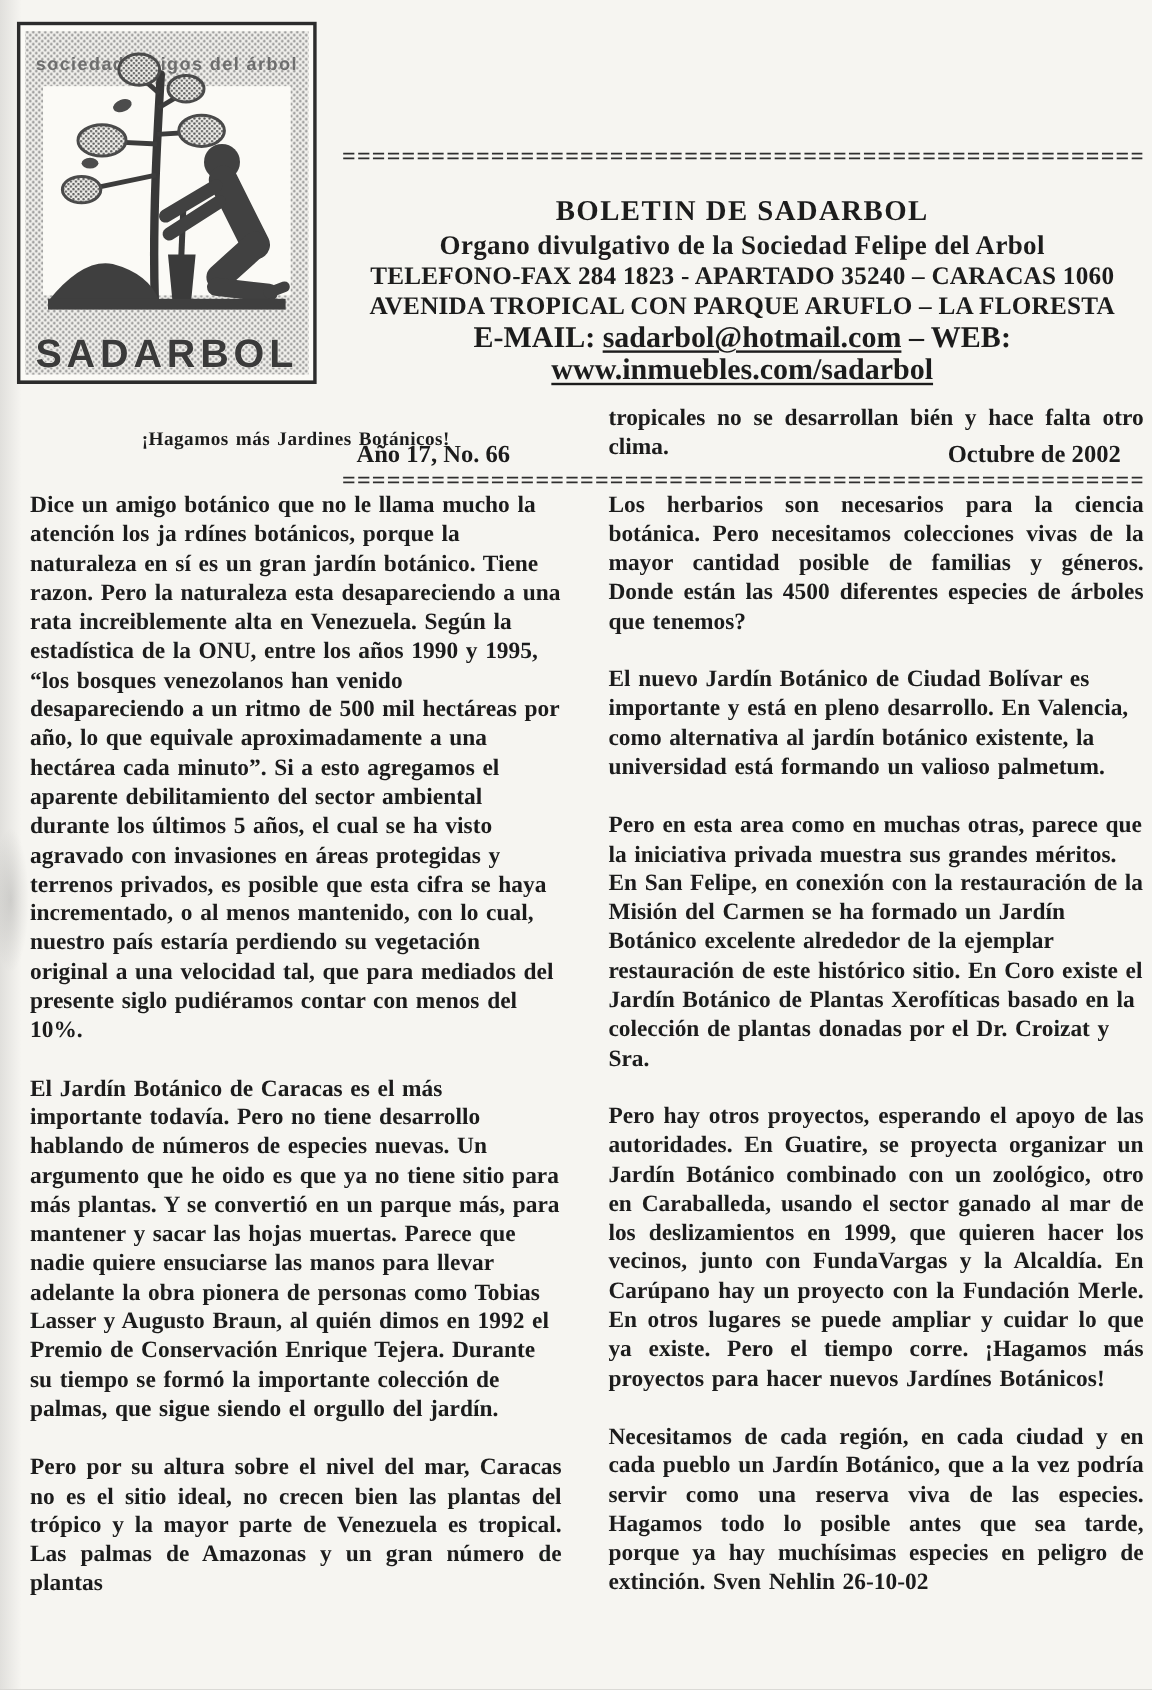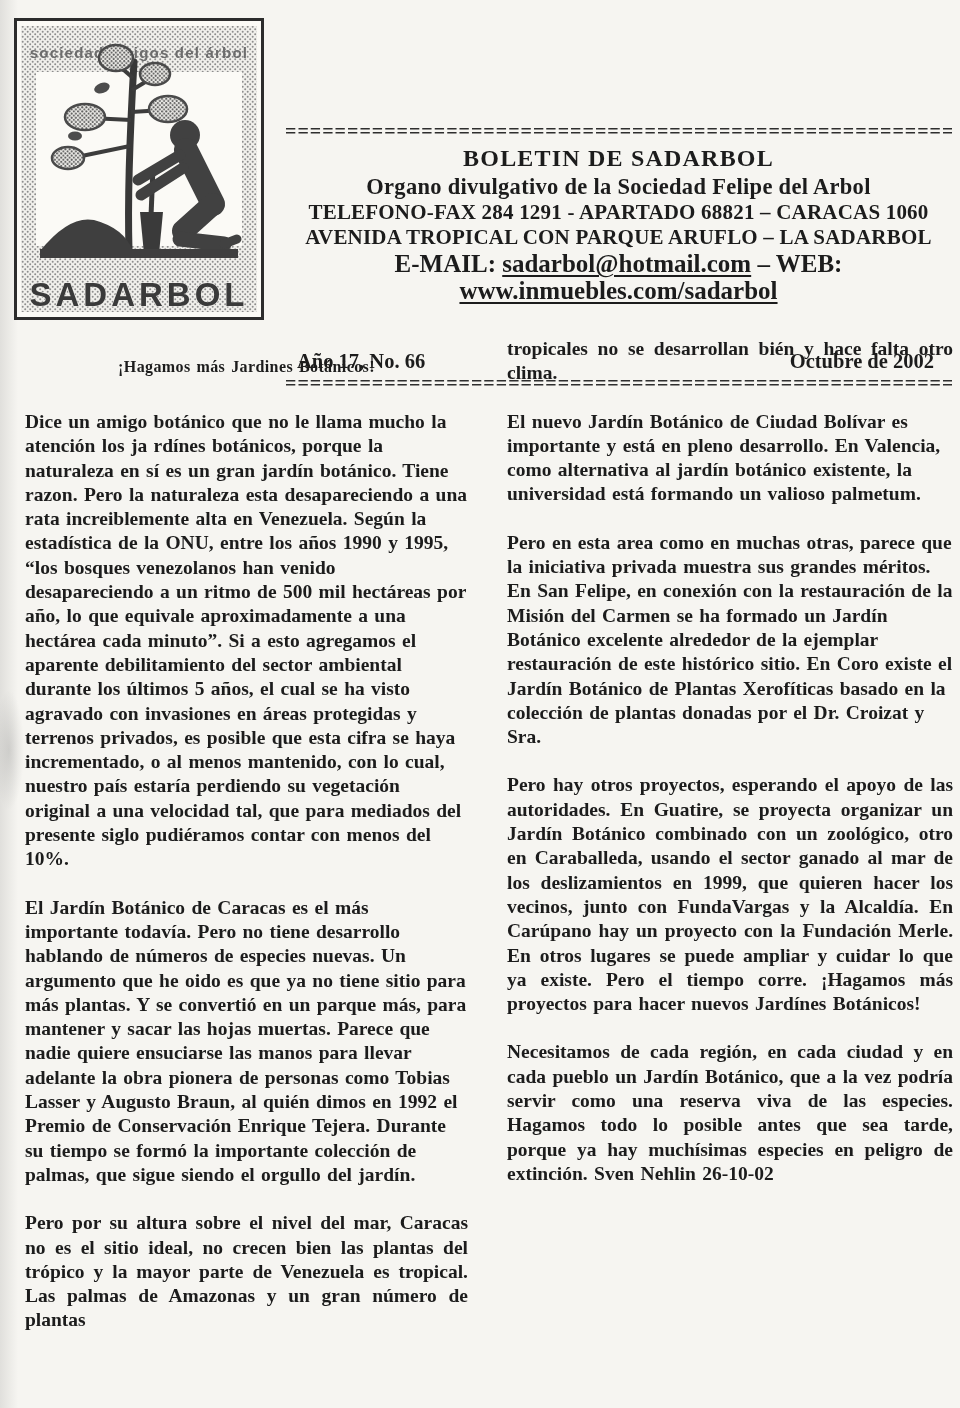--- a/index.html
+++ b/index.html
@@ -31,21 +31,21 @@
   
   .header{
     position:absolute;left:285px;top:125px;width:667px;
     text-align:center;font-weight:bold;
   }
   .rule{
     font-size:20px;line-height:13px;height:15px;
     overflow:hidden;white-space:nowrap;
     letter-spacing:1px;color:#2e2e2e;text-align:left;
   }
-  .h-title{font-size:24px;line-height:29px;margin-top:4px;letter-spacing:1.2px;}
+  .h-title{font-size:24px;line-height:29px;margin-top:22px;letter-spacing:1.2px;}
   .h-sub{font-size:22.5px;line-height:27px;letter-spacing:0.3px;}
   .h-addr{font-size:21px;line-height:25px;letter-spacing:0.2px;}
   .h-email{font-size:25px;line-height:27px;}
   .h-email .link{
     text-decoration:underline;
     text-decoration-thickness:2px;
     text-underline-offset:3px;
   }
   .h-issue{
     font-size:20.5px;line-height:26px;
@@ -139,22 +139,22 @@
       <rect x="26" y="231" width="198" height="9" fill="#3f3f3f"></rect>
 
       <text x="125" y="288" text-anchor="middle" font-family="Liberation Sans, sans-serif" font-size="33" font-weight="bold" letter-spacing="4" fill="#3a3a3a" stroke="#efeeea" stroke-width="1" paint-order="stroke">SADARBOL</text>
     </svg>
   </div>
 
   <div class="header">
     <div class="rule">================================================================================</div>
     <div class="h-title">BOLETIN DE SADARBOL</div>
     <div class="h-sub">Organo divulgativo de la Sociedad Felipe del Arbol</div>
-    <div class="h-addr">TELEFONO-FAX 284 1291 - APARTADO 68821 – CARACAS 1060</div>
-    <div class="h-addr">AVENIDA TROPICAL CON PARQUE ARUFLO – LA SADARBOL</div>
+    <div class="h-addr">TELEFONO-FAX 284 1823 - APARTADO 35240 – CARACAS 1060</div>
+    <div class="h-addr">AVENIDA TROPICAL CON PARQUE ARUFLO – LA FLORESTA</div>
     <div class="h-email">
       <span>E-MAIL:</span>
       <span class="link">sadarbol@hotmail.com</span>
       <span>– WEB:</span>
       <span class="link">www.inmuebles.com/sadarbol</span>
     </div>
     <div class="h-issue">
       <span>Año 17, No. 66</span>
       <span>Octubre de 2002</span>
     </div>
@@ -163,19 +163,20 @@
 
   <div class="col col-left">
     <h1 class="article-title">¡Hagamos más Jardines Botánicos!</h1>
     <p>Dice un amigo botánico que no le llama mucho la atención los ja rdínes botánicos, porque la naturaleza en sí es un gran jardín botánico. Tiene razon. Pero la naturaleza esta desapareciendo a una rata increiblemente alta en Venezuela. Según la estadística de la ONU, entre los años 1990 y 1995, “los bosques venezolanos han venido desapareciendo a un ritmo de 500 mil hectáreas por año, lo que equivale aproximadamente a una hectárea cada minuto”.  Si a esto agregamos el aparente debilitamiento del sector ambiental durante los últimos 5 años, el cual se ha visto agravado con invasiones en áreas protegidas y terrenos privados, es posible que esta cifra se haya incrementado, o al menos mantenido, con lo cual, nuestro país estaría perdiendo su vegetación original a una velocidad tal, que para mediados del presente siglo pudiéramos contar con menos del 10%.</p>
     <p>El Jardín Botánico de Caracas es el más importante todavía. Pero no tiene desarrollo hablando de números de especies nuevas. Un argumento que he oido es que ya no tiene sitio para más plantas. Y se convertió en un parque más, para mantener y sacar las hojas muertas. Parece que nadie quiere ensuciarse las manos para llevar adelante la obra pionera de personas como Tobias Lasser y Augusto Braun, al quién dimos en 1992 el Premio de Conservación Enrique Tejera. Durante su tiempo se formó la importante colección de palmas, que sigue siendo el orgullo del jardín.</p>
     <p class="just">Pero por su altura sobre el nivel del mar, Caracas no es el sitio ideal, no crecen bien las plantas del trópico y la mayor parte de Venezuela es tropical. Las palmas de Amazonas y un gran número de plantas</p>
   </div>
 
   <div class="col col-right">
     <p class="just">tropicales no se desarrollan bién y hace falta otro clima.</p>
+    <p class="just">Los herbarios son necesarios para la ciencia botánica. Pero necesitamos colecciones vivas de la mayor cantidad posible de familias y géneros. Donde están las 4500 diferentes especies de árboles que tenemos?</p>
     <p>El nuevo Jardín Botánico de Ciudad Bolívar es importante y está en pleno desarrollo. En Valencia, como alternativa al jardín botánico existente, la universidad está formando un valioso palmetum.</p>
     <p>Pero en esta area como en muchas otras, parece que la iniciativa privada muestra sus grandes méritos.  En San Felipe, en conexión con la restauración de la Misión del Carmen se ha formado un Jardín Botánico excelente alrededor de la ejemplar restauración de este histórico sitio. En Coro existe el Jardín Botánico de Plantas Xerofíticas  basado en la colección de plantas donadas por el Dr. Croizat y Sra.</p>
     <p class="just">Pero hay otros proyectos, esperando el apoyo de las autoridades. En Guatire, se proyecta organizar  un Jardín Botánico combinado con un zoológico, otro en Caraballeda, usando el sector ganado al mar  de los deslizamientos en 1999, que quieren hacer  los vecinos, junto con FundaVargas y la Alcaldía.  En Carúpano hay un proyecto  con la Fundación Merle. En otros lugares se puede ampliar y cuidar lo que ya existe. Pero el tiempo corre. ¡Hagamos más proyectos para hacer nuevos Jardínes Botánicos!</p>
     <p class="just">Necesitamos de cada región, en cada ciudad y en cada pueblo un Jardín Botánico, que a la vez podría servir como una reserva viva de las especies.  Hagamos todo lo posible antes que sea tarde, porque ya hay muchísimas especies en peligro de extinción.  Sven Nehlin 26-10-02</p>
   </div>
 
 </div>
 
 </body></html>

